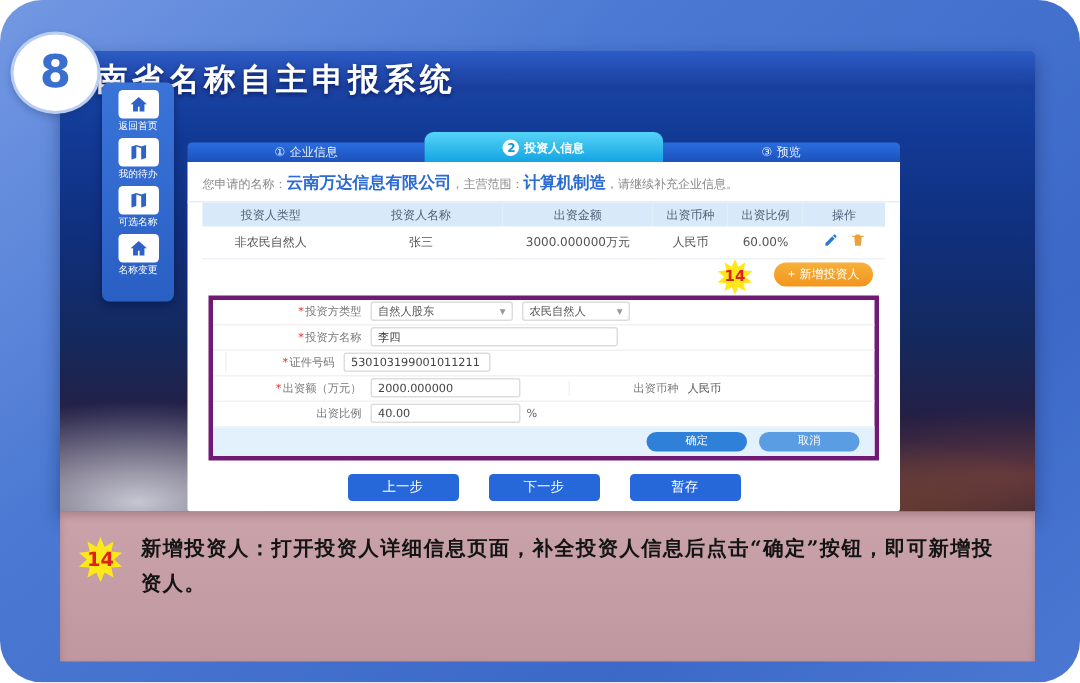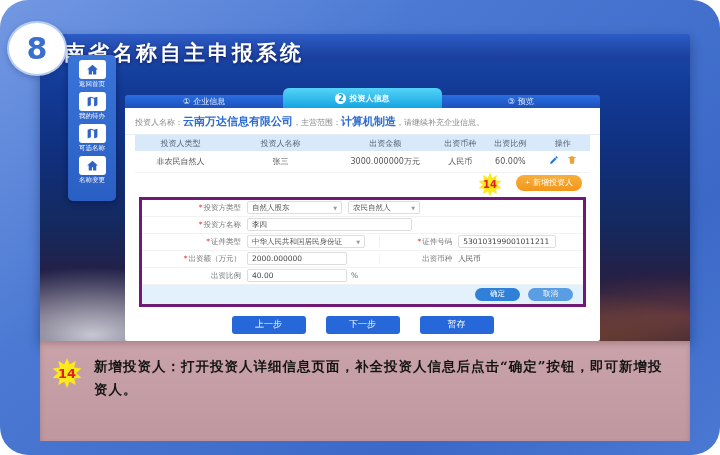--- a/index.html
+++ b/index.html
@@ -86,21 +86,21 @@
   .sel { border:1px solid #ddd; border-radius:2px; background:#fff; color:#555;
     font-size:7.5px; height:13px; display:inline-flex; align-items:center;
     justify-content:space-between; padding:0 4px; gap:6px; cursor:pointer; }
   .caret { font-size:5px; color:#999; }
   .inp { border:1px solid #ddd; border-radius:2px; height:13px; font-size:7.5px;
     color:#444; padding:0 4px; font-family:inherit; }
   .plain { font-size:7.5px; color:#555; }
   .unit { font-size:7.5px; color:#666; margin-left:4px; }
   .f-footer { background:#e2f1fb; height:19px; display:flex; align-items:center;
     justify-content:flex-end; gap:8px; padding-right:10px; }
-  .pill { border:none; border-radius:9px; height:13px; padding:0 15px; color:#fff;
+  .pill { border:none; border-radius:9px; height:13px; padding:0 26px; color:#fff;
     font-size:7.5px; cursor:pointer; }
   .pill.ok { background:#2f80d9; } .pill.no { background:#5a9de2; }
 
   .nav-row { display:flex; justify-content:center; gap:20px; margin-top:9px; }
   .nav-btn { width:74px; height:18px; background:#2667d9; border:none; border-radius:3px;
     color:#fff; font-size:9px; cursor:pointer; }
 
   
   .caption { position:absolute; left:40px; top:341px; width:650px; height:100px;
     background:linear-gradient(180deg,#c9a3a9 0%,#c49da4 60%,#bf979e 100%);
@@ -170,21 +170,21 @@
           <span>投资人信息</span>
         </div>
         <div class="tab">
           <span>③</span>
           <span>预览</span>
         </div>
       </div>
 
       <div class="panel-body">
         <div class="info-line">
-          <span>投资人名称：</span><span class="info-name">云南万达信息有限公司</span><span>，主营范围：</span><span class="info-scope">计算机制造</span><span>，请继续补充企业信息。</span>
+          <span>您申请的名称：</span><span class="info-name">云南万达信息有限公司</span><span>，主营范围：</span><span class="info-scope">计算机制造</span><span>，请继续补充企业信息。</span>
         </div>
 
         <table class="inv">
           <thead>
             <tr>
               <th style="width:20%">投资人类型</th>
               <th style="width:24%">投资人名称</th>
               <th style="width:22%">出资金额</th>
               <th style="width:11%">出资币种</th>
               <th style="width:11%">出资比例</th>
@@ -232,27 +232,20 @@
             <span class="sel" style="width:72px; margin-left:6px">
               <span>农民自然人</span>
               <span class="caret">▼</span>
             </span>
           </div>
           <div class="f-row">
             <span class="f-label"><span class="req">*</span><span>投资方名称</span></span>
             <input class="inp" style="width: 165px;" value="李四">
           </div>
           <div class="f-row">
-            <span class="f-col" style="width:52%">
-              <span class="f-label"><span class="req">*</span><span>证件类型</span></span>
-              <span class="sel" style="width:118px">
-                <span>中华人民共和国居民身份证</span>
-                <span class="caret">▼</span>
-              </span>
-            </span>
             <span class="f-col right">
               <span class="f-label"><span class="req">*</span><span>证件号码</span></span>
               <input class="inp" style="width: 98px;" value="530103199001011211">
             </span>
           </div>
           <div class="f-row">
             <span class="f-col" style="width:52%">
               <span class="f-label"><span class="req">*</span><span>出资额（万元）</span></span>
               <input class="inp" style="width: 100px;" value="2000.000000">
             </span>

